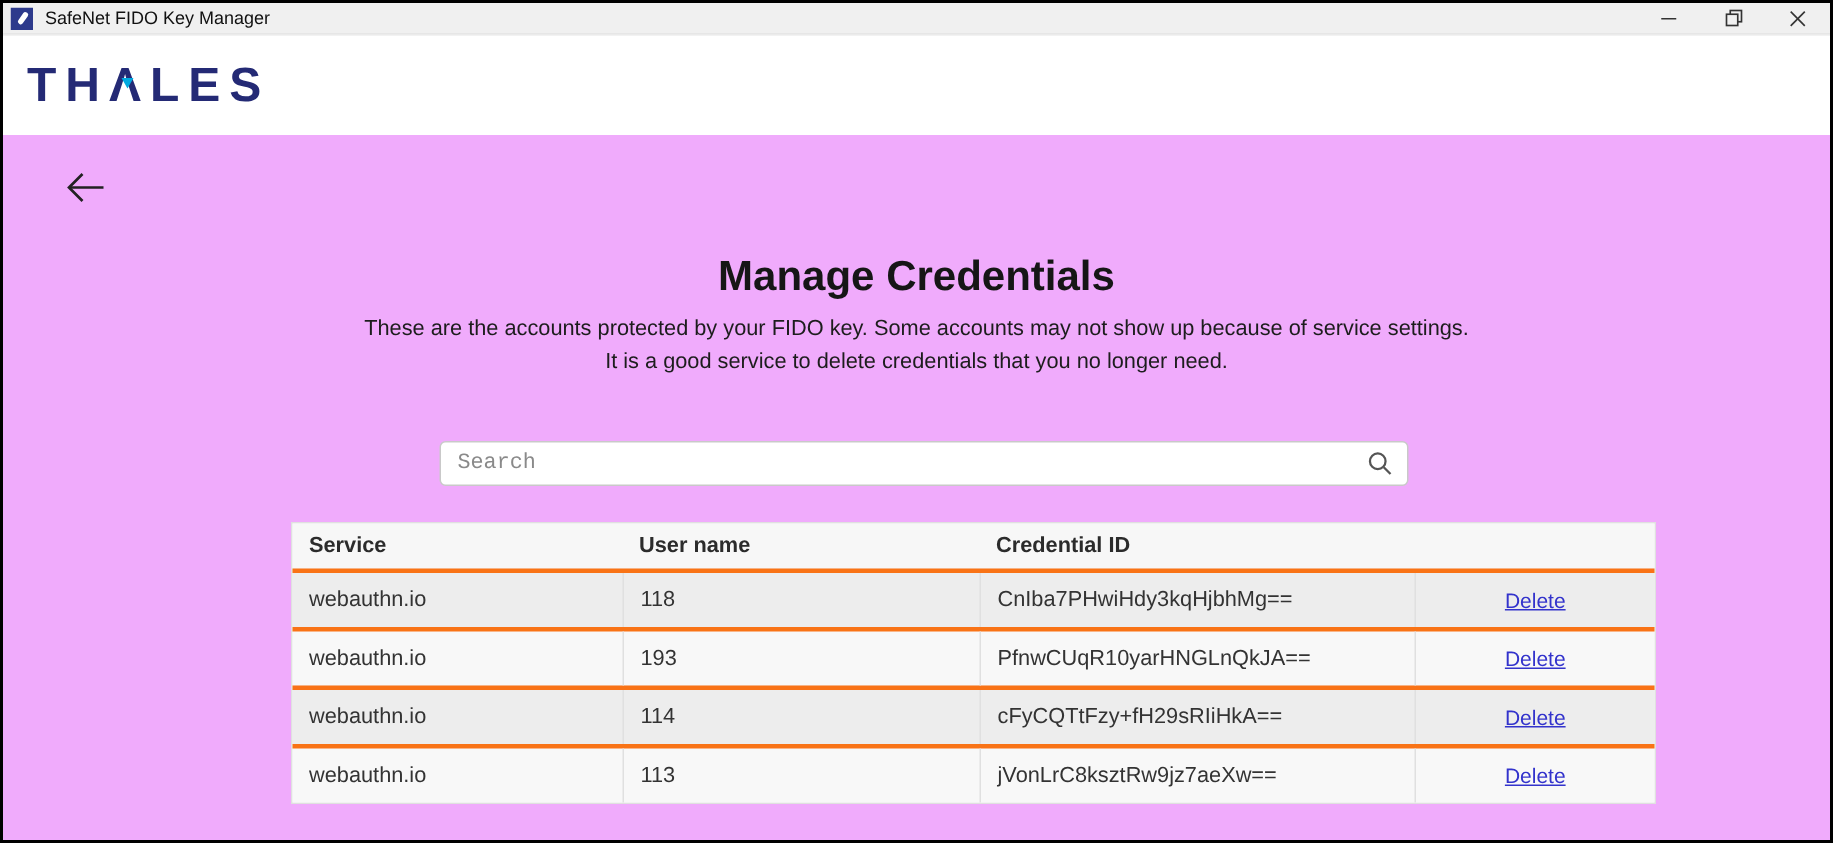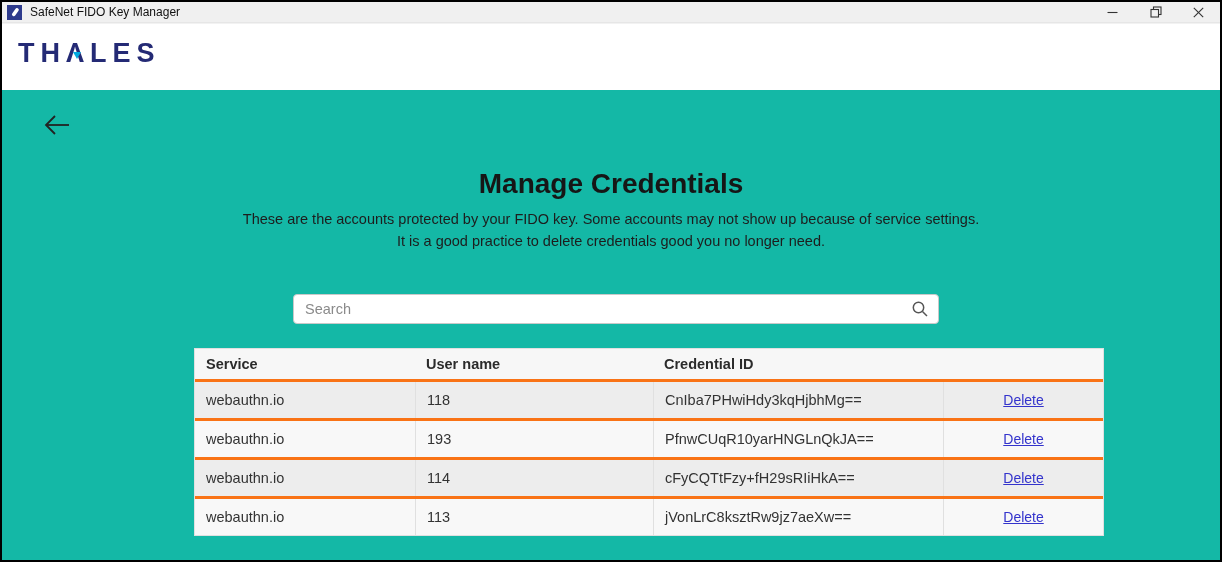--- a/index.html
+++ b/index.html
@@ -25,52 +25,52 @@
     display: flex; align-items: center; justify-content: center; cursor: pointer;
   }
 
   
   .brandband {
     position: absolute; top: 22px; left: 0; right: 0; height: 66px;
     background: #ffffff;
   }
   .logo {
     position: absolute; left: 16px; top: 16px;
-    font-size: 27px; font-weight: bold; letter-spacing: 6px;
+    font-size: 32px; font-weight: bold; letter-spacing: 6px;
     color: #242a75; line-height: 1; user-select: none;
   }
   .logo-a { position: relative; display: inline-block; }
   .logo-a-dot {
     position: absolute; left: 44%; top: 12px; transform: translateX(-50%);
     width: 0; height: 0;
     border-left: 4px solid transparent; border-right: 4px solid transparent;
     border-top: 7px solid #00a9e0;
   }
 
   
-  .content { position: absolute; top: 88px; left: 0; right: 0; bottom: 0; background: #14b8a6; }
+  .content { position: absolute; top: 88px; left: 0; right: 0; bottom: 0; background: #f0abfc; }
 
   .back-btn {
     position: absolute; left: 39px; top: 22px; width: 32px; height: 28px;
     background: transparent; border: none; cursor: pointer; padding: 0;
   }
 
   .page-title {
     position: absolute; top: 78px; left: 0; width: 100%;
     text-align: center; font-size: 28px; font-weight: bold; color: #161616;
   }
   .desc { position: absolute; left: 0; width: 100%; text-align: center; font-size: 14.5px; color: #1d1d1d; }
   .desc1 { top: 121px; }
   .desc2 { top: 143px; }
 
   
   .searchwrap { position: absolute; left: 291px; top: 204px; width: 646px; height: 30px; }
   .search-input {
     width: 100%; height: 100%; border: 1px solid #c9c9c9; border-radius: 4px;
-    background: #fff; font-family: Liberation Sans, sans-serif; font-size: 14.5px; color: #222;
+    background: #fff; font-family: Liberation Mono, monospace; font-size: 14.5px; color: #222;
     padding: 0 36px 0 11px; outline: none;
   }
   .search-input::placeholder { color: #8a8a8a; }
   .search-icon { position: absolute; right: 10px; top: 6px; pointer-events: none; }
 
   
   .table {
     position: absolute; left: 192px; top: 258px; width: 910px;
     border: 1px solid #e0e0e0; background: #f7f7f7;
   }
@@ -137,21 +137,21 @@
 
     <button class="back-btn">
       <svg width="30" height="26" viewBox="0 0 30 26">
         <line x1="4" y1="13" x2="27" y2="13" stroke="#222" stroke-width="1.8"></line>
         <polyline points="13,4 4,13 13,22" fill="none" stroke="#222" stroke-width="1.8"></polyline>
       </svg>
     </button>
 
     <h1 class="page-title">Manage Credentials</h1>
     <p class="desc desc1">These are the accounts protected by your FIDO key. Some accounts may not show up because of service settings.</p>
-    <p class="desc desc2">It is a good practice to delete credentials good you no longer need.</p>
+    <p class="desc desc2">It is a good service to delete credentials that you no longer need.</p>
 
     <div class="searchwrap">
       <input class="search-input" type="text" placeholder="Search" style="">
       <svg class="search-icon" width="18" height="18" viewBox="0 0 18 18">
         <circle cx="7.5" cy="7.5" r="5.2" fill="none" stroke="#555" stroke-width="1.5"></circle>
         <line x1="11.5" y1="11.5" x2="16" y2="16" stroke="#555" stroke-width="1.5"></line>
       </svg>
     </div>
 
     <div class="table">

